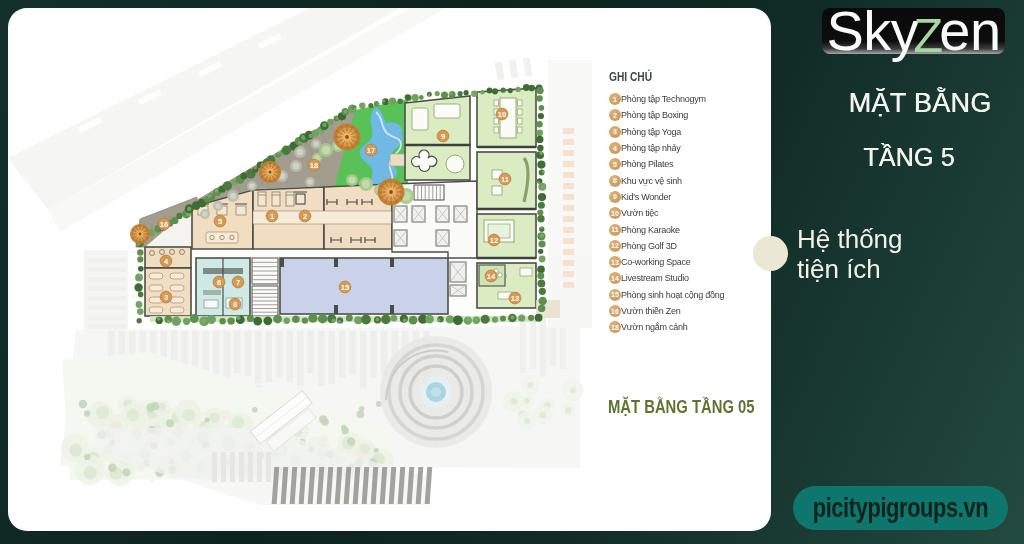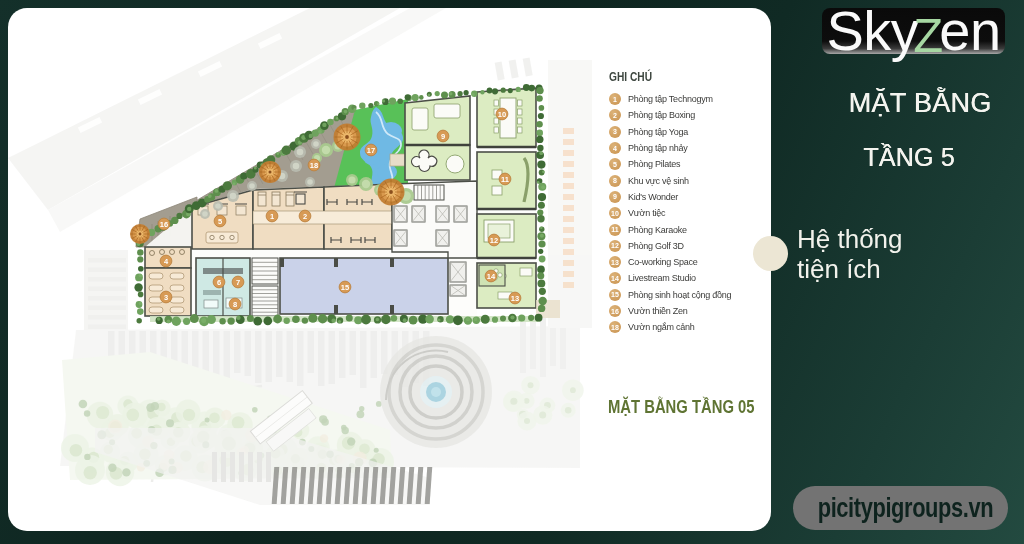--- a/index.html
+++ b/index.html
@@ -4,30 +4,30 @@
 *{margin:0;padding:0;box-sizing:border-box}
 html,body{width:1024px;height:544px;overflow:hidden;font-family:"Liberation Sans",sans-serif}
 body{background:
  linear-gradient(115deg, #14302a 0%, #0d231e 38%, #102a24 62%, #1b3d35 85%, #234a40 100%);position:relative}
 
 .card{position:absolute;left:8px;top:8px;width:763px;height:523px;background:#fff;border-radius:19px;overflow:hidden}
 .legend{position:absolute;left:601px;top:62px;width:170px}
 .lhead{font-size:12px;font-weight:bold;color:#3d463f;transform:scaleX(.85);transform-origin:left;margin-bottom:7px}
 .lrow{display:flex;align-items:center;height:16.3px}
 .lnum{width:12px;height:12px;border-radius:50%;background:radial-gradient(circle at 35% 30%, #dcb278, #c99350);color:#fff;font-size:7px;font-weight:bold;display:flex;align-items:center;justify-content:center;flex:0 0 12px}
-.ltxt{font-size:9px;color:#3c3c3a;margin-left:7px;white-space:nowrap;letter-spacing:-0.25px}
+.ltxt{font-size:9px;color:#3c3c3a;white-space:nowrap;letter-spacing:-0.25px}
 .ltitle{position:absolute;left:600px;top:388px;font-size:19px;font-weight:bold;color:#5f7433;white-space:nowrap;transform:scaleX(.78);transform-origin:left}
 
 .logo{position:absolute;left:822px;top:8px;width:183px;height:46px;border-radius:8px;background:linear-gradient(#0a0a0a 0%,#0d0d0d 72%,#3a3a3a 88%,#a8a8a8 100%);display:flex;align-items:baseline;justify-content:center}
 .logo .t{color:#fafafa;font-size:56px;font-weight:400;letter-spacing:-0.5px;line-height:46px}
 .logo .z{color:#a6d7a2;font-size:49px;font-weight:400;margin:0 -4px 0 -5px;position:relative;top:2px;line-height:46px}
 .s1{position:absolute;left:808px;top:88px;width:224px;text-align:center;color:#f4f4ef;font-size:27px;font-weight:400;letter-spacing:0.3px;text-shadow:0.4px 0 0 #f4f4ef}
 .s2{position:absolute;left:797px;top:143px;width:224px;text-align:center;color:#f4f4ef;font-size:25px;font-weight:400;letter-spacing:0.2px;text-shadow:0.4px 0 0 #f4f4ef}
 .s3{position:absolute;left:797px;top:225px;width:224px;text-align:left;color:#f2f2ec;font-size:26px;font-weight:400;line-height:29.5px}
-.pill{position:absolute;left:793px;top:486px;width:215px;height:44px;border-radius:22px;background:#737373;display:flex;align-items:center;justify-content:flex-start}
+.pill{position:absolute;left:793px;top:486px;width:215px;height:44px;border-radius:22px;background:#0f766e;display:flex;align-items:center;justify-content:center}
 .pill span{color:#0e231e;font-size:28px;font-weight:bold;letter-spacing:-0.5px;transform:scaleX(.78);white-space:nowrap}
 .knob{position:absolute;left:752.5px;top:235.5px;width:35px;height:35px;border-radius:50%;background:#ece6d4;z-index:5}
 </style></head>
 <body>
 
 <div class="card">
 <svg width="763" height="523" viewBox="8 8 763 523" font-family="Liberation Sans, sans-serif">
 
 <g opacity="0.5">
 

